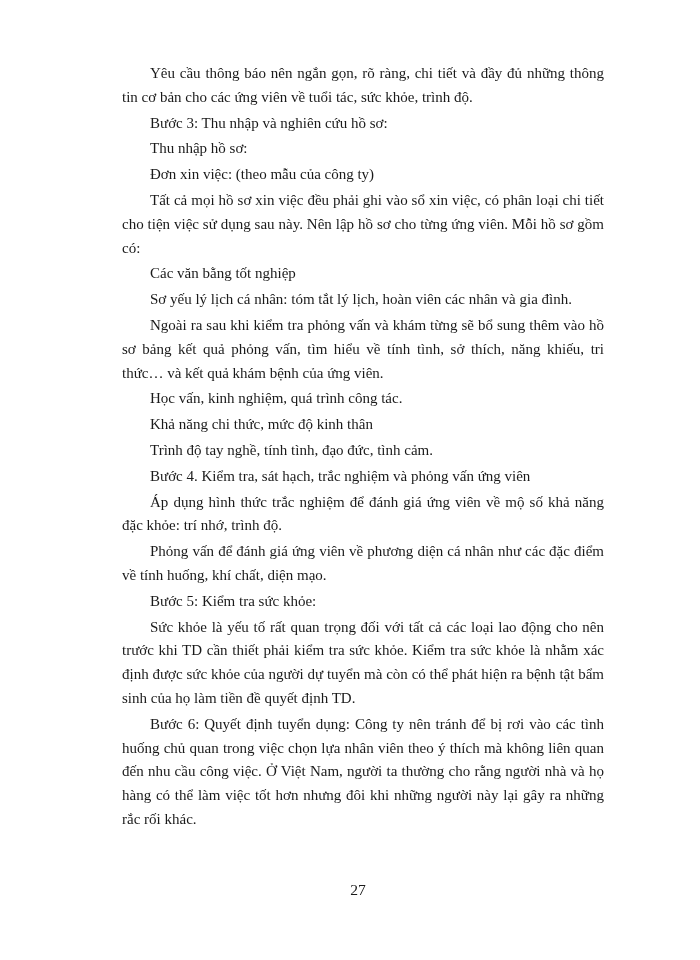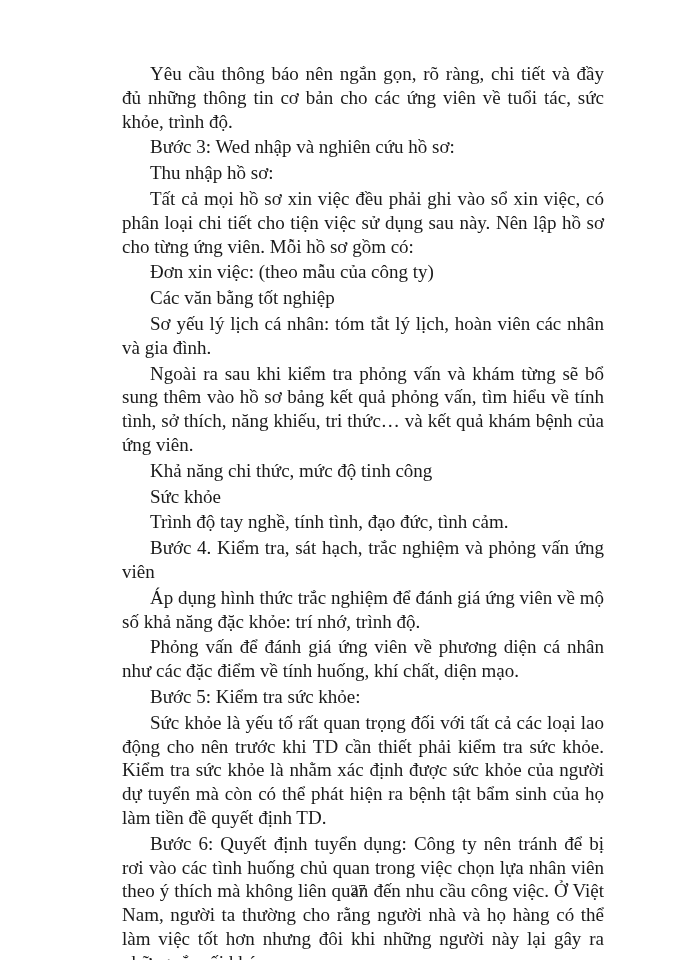--- a/index.html
+++ b/index.html
@@ -16,49 +16,49 @@
     color: #1a1a1a;
   }
   .page {
     position: absolute;
     left: 122px;
     top: 62px;
     width: 486px;
   }
   .para {
     margin: 0 4px 2px 0;
-    font-size: 19px;
+    font-size: 15px;
     line-height: 23.8px;
     text-align: justify;
     text-indent: 28px;
   }
   .page-number {
     position: absolute;
     top: 880px;
     left: 8px;
     width: 700px;
     text-align: center;
     font-size: 15.6px;
     line-height: 20px;
   }
 </style>
 </head>
 <body>
 
 <div class="page">
   <p class="para">Yêu cầu thông báo nên ngắn gọn, rõ ràng, chi tiết và đầy đủ những thông tin cơ bản cho các ứng viên về tuổi tác, sức khỏe, trình độ.</p>
-  <p class="para">Bước 3: Wed nhập và nghiên cứu hồ sơ:</p>
+  <p class="para">Bước 3: Thu nhập và nghiên cứu hồ sơ:</p>
   <p class="para">Thu nhập hồ sơ:</p>
+  <p class="para">Đơn xin việc: (theo mẫu của công ty)</p>
   <p class="para">Tất cả mọi hồ sơ xin việc đều phải ghi vào sổ xin việc, có phân loại chi tiết cho tiện việc sử dụng sau này. Nên lập hồ sơ cho từng ứng viên. Mỗi hồ sơ gồm có:</p>
-  <p class="para">Đơn xin việc: (theo mẫu của công ty)</p>
   <p class="para">Các văn bằng tốt nghiệp</p>
   <p class="para">Sơ yếu lý lịch cá nhân: tóm tắt lý lịch, hoàn viên các nhân và gia đình.</p>
   <p class="para">Ngoài ra sau khi kiểm tra phỏng vấn và khám từng sẽ bổ sung thêm vào hồ sơ bảng kết quả phỏng vấn, tìm hiểu về tính tình, sở thích, năng khiếu, tri thức… và kết quả khám bệnh của ứng viên.</p>
-  <p class="para">Khả năng chi thức, mức độ tinh công</p>
-  <p class="para">Sức khỏe</p>
+  <p class="para">Học vấn, kinh nghiệm, quá trình công tác.</p>
+  <p class="para">Khả năng chi thức, mức độ kinh thân</p>
   <p class="para">Trình độ tay nghề, tính tình, đạo đức, tình cảm.</p>
   <p class="para">Bước 4. Kiểm tra, sát hạch, trắc nghiệm và phỏng vấn ứng viên</p>
   <p class="para">Áp dụng hình thức trắc nghiệm để đánh giá ứng viên về mộ số khả năng đặc khỏe: trí nhớ, trình độ.</p>
   <p class="para">Phỏng vấn để đánh giá ứng viên về phương diện cá nhân như các đặc điểm về tính huống, khí chất, diện mạo.</p>
   <p class="para">Bước 5: Kiểm tra sức khỏe:</p>
   <p class="para">Sức khỏe là yếu tố rất quan trọng đối với tất cả các loại lao động cho nên trước khi TD cần thiết phải kiểm tra sức khỏe. Kiểm tra sức khỏe là nhằm xác định được sức khỏe của người dự tuyển mà còn có thể phát hiện ra bệnh tật bẩm sinh của họ làm tiền đề quyết định TD.</p>
   <p class="para">Bước 6: Quyết định tuyển dụng: Công ty nên tránh để bị rơi vào các tình huống chủ quan trong việc chọn lựa nhân viên theo ý thích mà không liên quan đến nhu cầu công việc. Ở Việt Nam, người ta thường cho rằng người nhà và họ hàng có thể làm việc tốt hơn nhưng đôi khi những người này lại gây ra những rắc rối khác.</p>
 </div>
 
 <div class="page-number">27</div>

